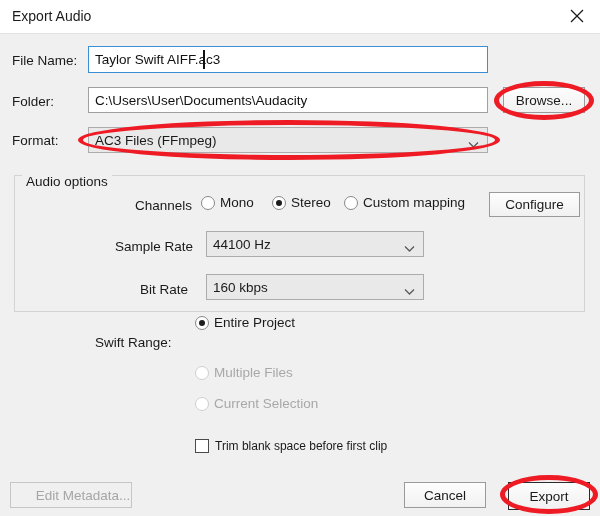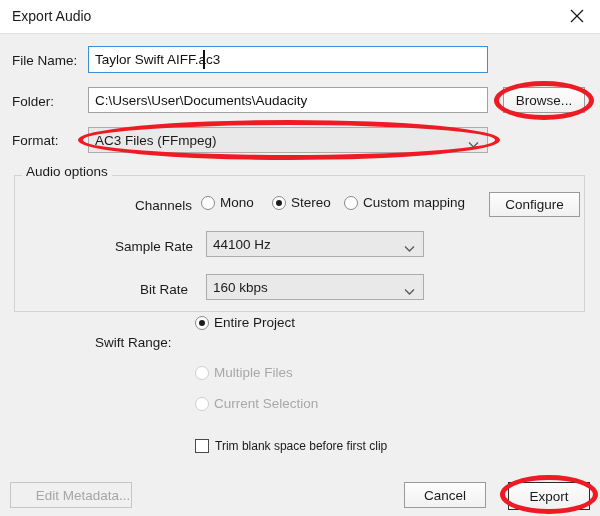--- a/index.html
+++ b/index.html
@@ -117,21 +117,21 @@
   
   #audio-group {
     position: absolute;
     left: 14px; top: 175px;
     width: 571px; height: 137px;
     box-sizing: border-box;
     border: 1px solid #d3d3d3;
   }
   #audio-group-title {
     position: absolute;
-    left: 22px; top: 164px;
+    left: 22px; top: 174px;
     background: #f0f0f0;
     padding: 0 4px;
     font-size: 13.5px;
     color: #1a1a1a;
   }
 
   
   .radio-item {
     position: absolute;
     display: flex;

